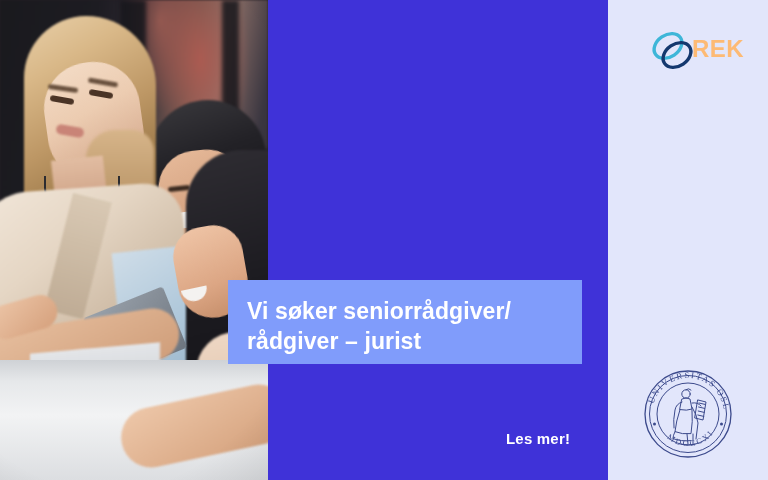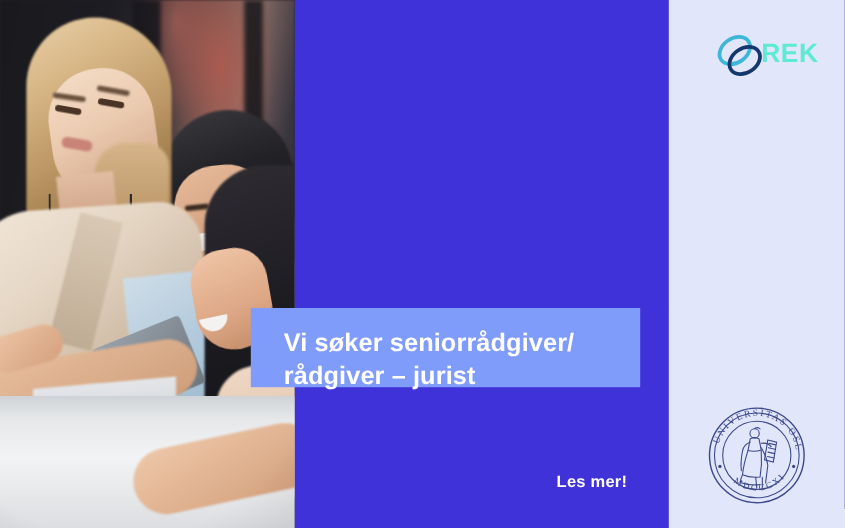--- a/index.html
+++ b/index.html
@@ -124,37 +124,37 @@
 
   
   .mid{position:absolute;left:268px;top:0;width:340px;height:480px;background:#3f32d8;}
 
   
   .right{position:absolute;left:608px;top:0;width:160px;height:480px;background:#e2e6fb;}
 
   
   .box{position:absolute;background:#809cfb;box-sizing:border-box;}
   .box1{left:228px;top:57px;width:354px;height:160px;padding:22px 28px 0 30px;}
-  .box2{left:228px;top:280px;width:354px;height:72px;padding:16px 28px 0 30px;}
+  .box2{left:228px;top:280px;width:354px;height:84px;padding:16px 28px 0 19px;}
   .headline{
     color:#ffffff;font-size:29px;line-height:1.30;letter-spacing:.1px;
     font-weight:400;margin:0;
   }
   .subline{
     color:#ffffff;font-size:23px;line-height:1.32;letter-spacing:.1px;
     font-weight:700;margin:0;
   }
 
   
   .cta{position:absolute;left:506px;top:430px;color:#ffffff;font-size:15px;font-weight:700;
     letter-spacing:.2px;}
 
   
   .rek{position:absolute;left:648px;top:28px;width:92px;height:46px;}
-  .rek-text{position:absolute;left:44px;top:7px;color:#5eead4;font-size:24px;font-weight:700;
+  .rek-text{position:absolute;left:44px;top:7px;color:#fdba74;font-size:24px;font-weight:700;
     letter-spacing:.5px;}
 
   
   .uio{position:absolute;left:636px;top:362px;width:104px;height:104px;}
 </style>
 </head>
 <body>
 
 <div class="banner">
 

